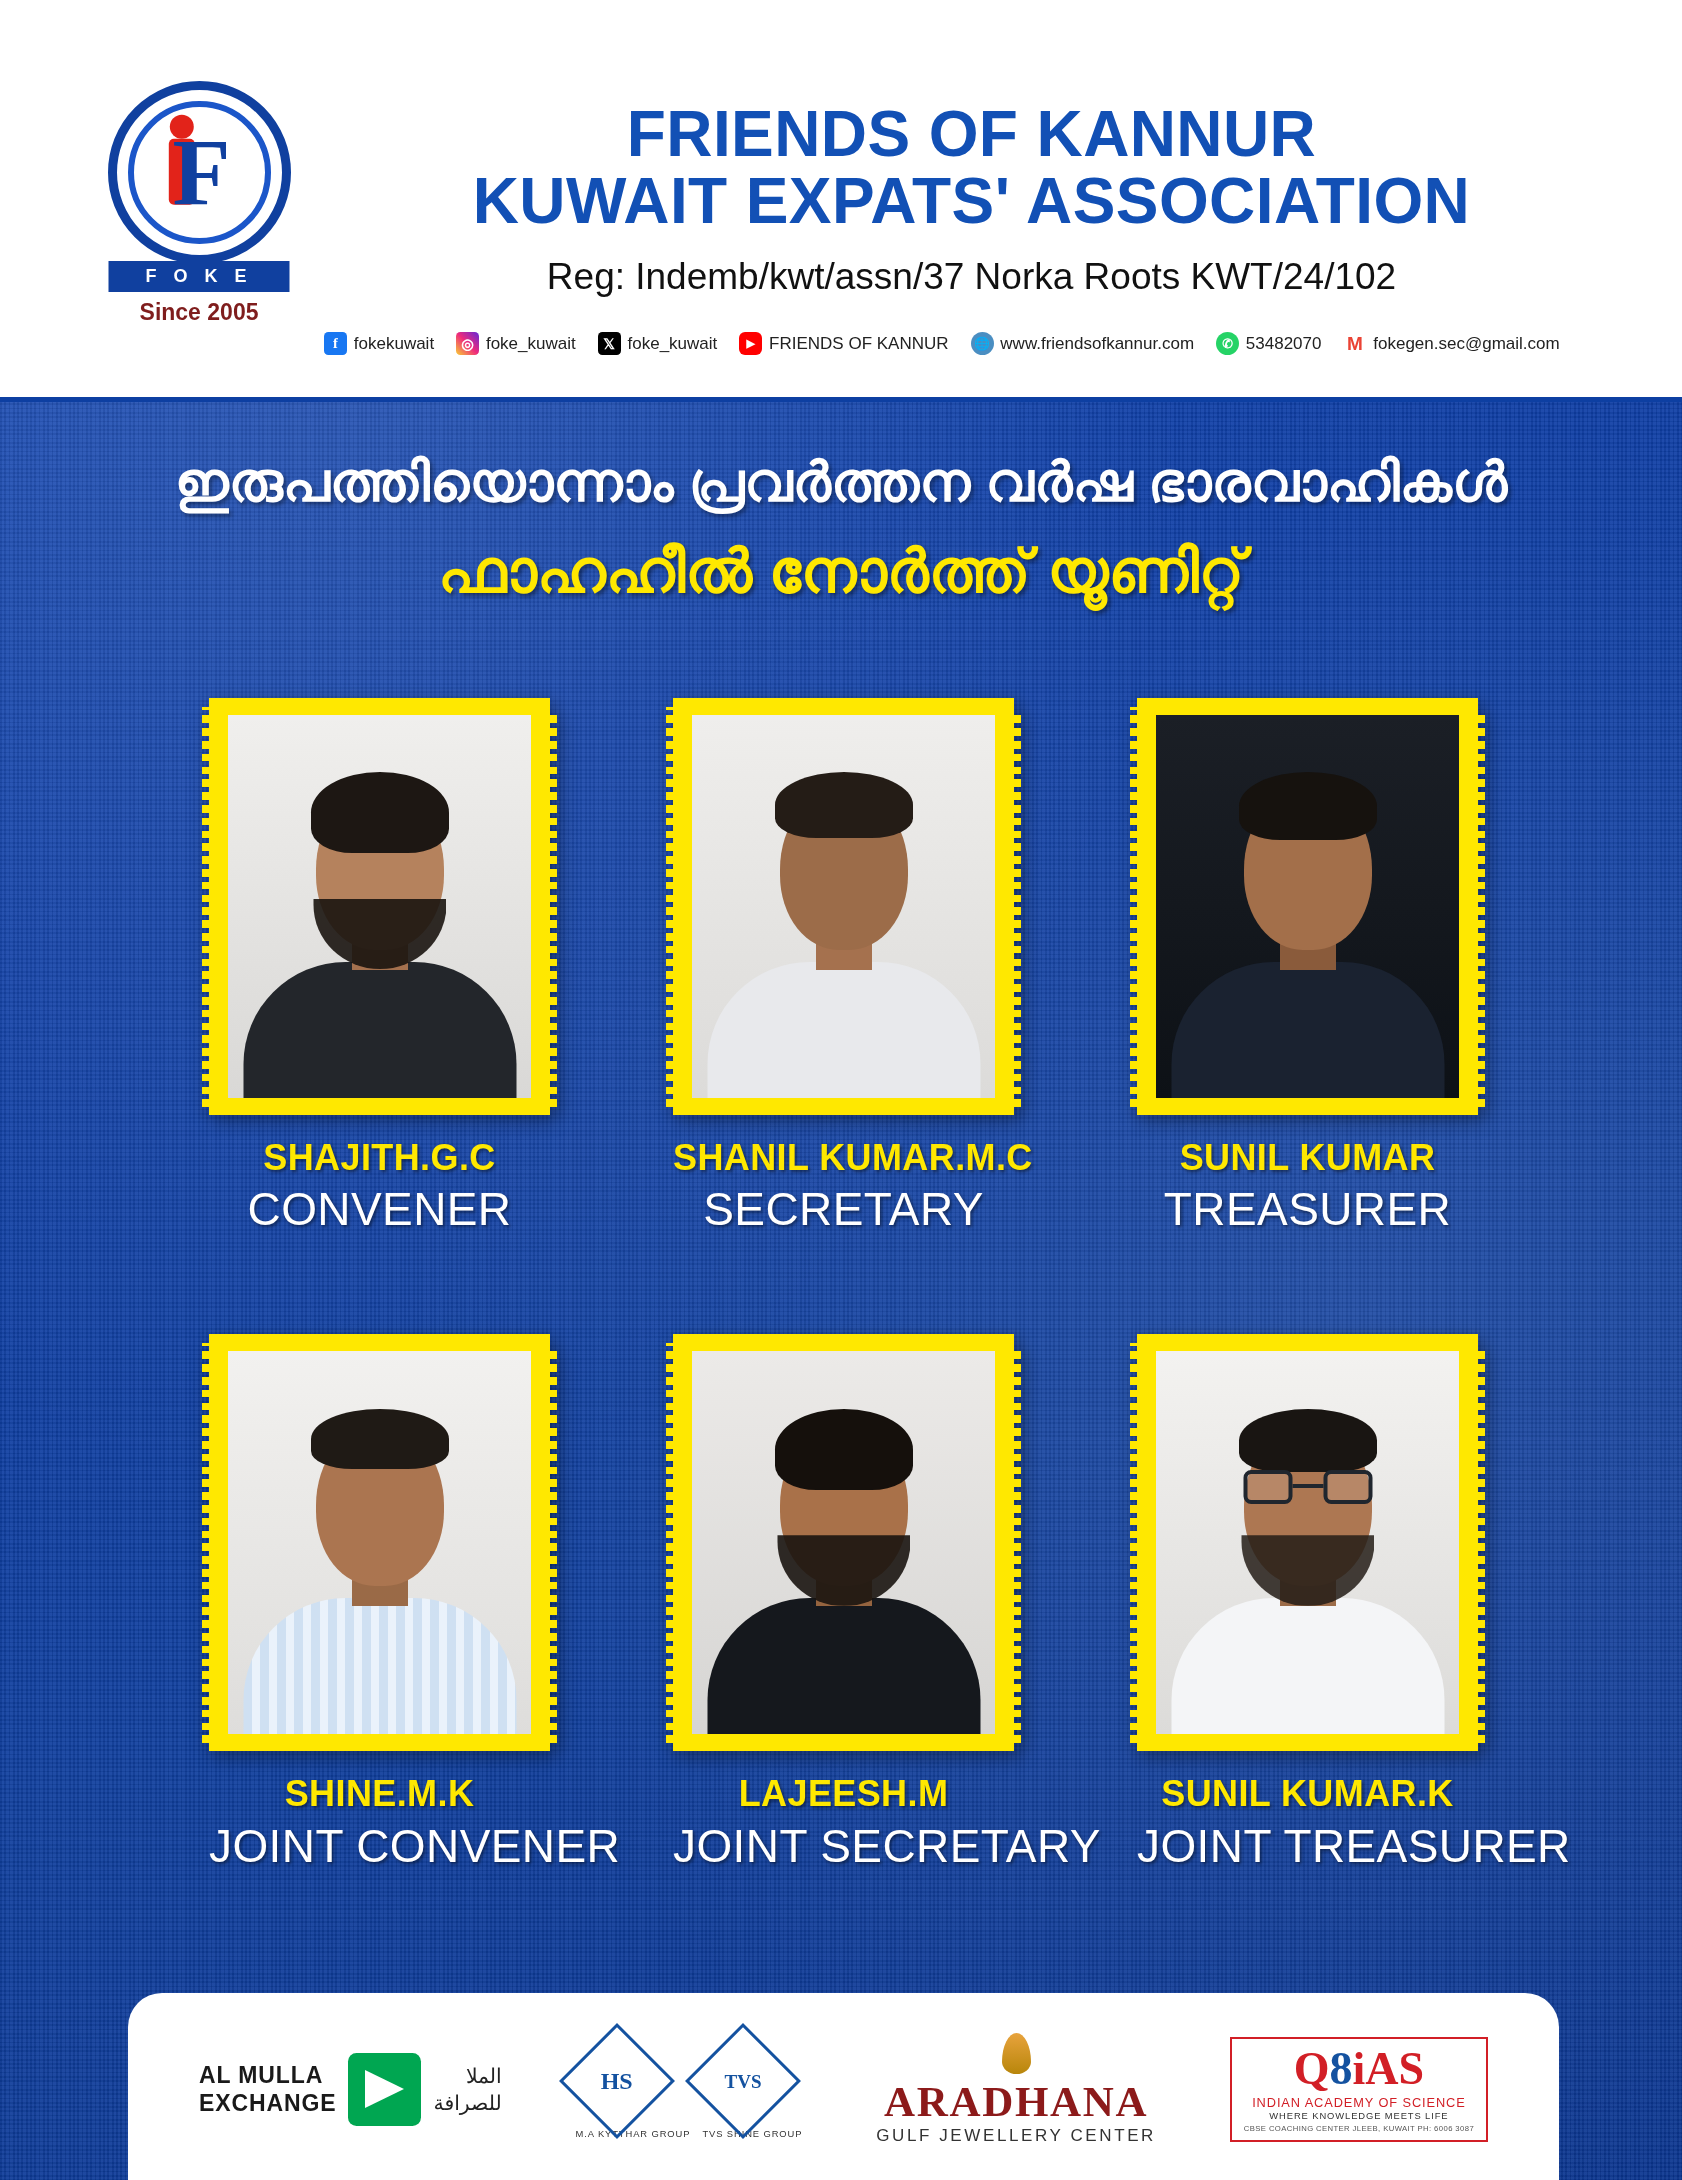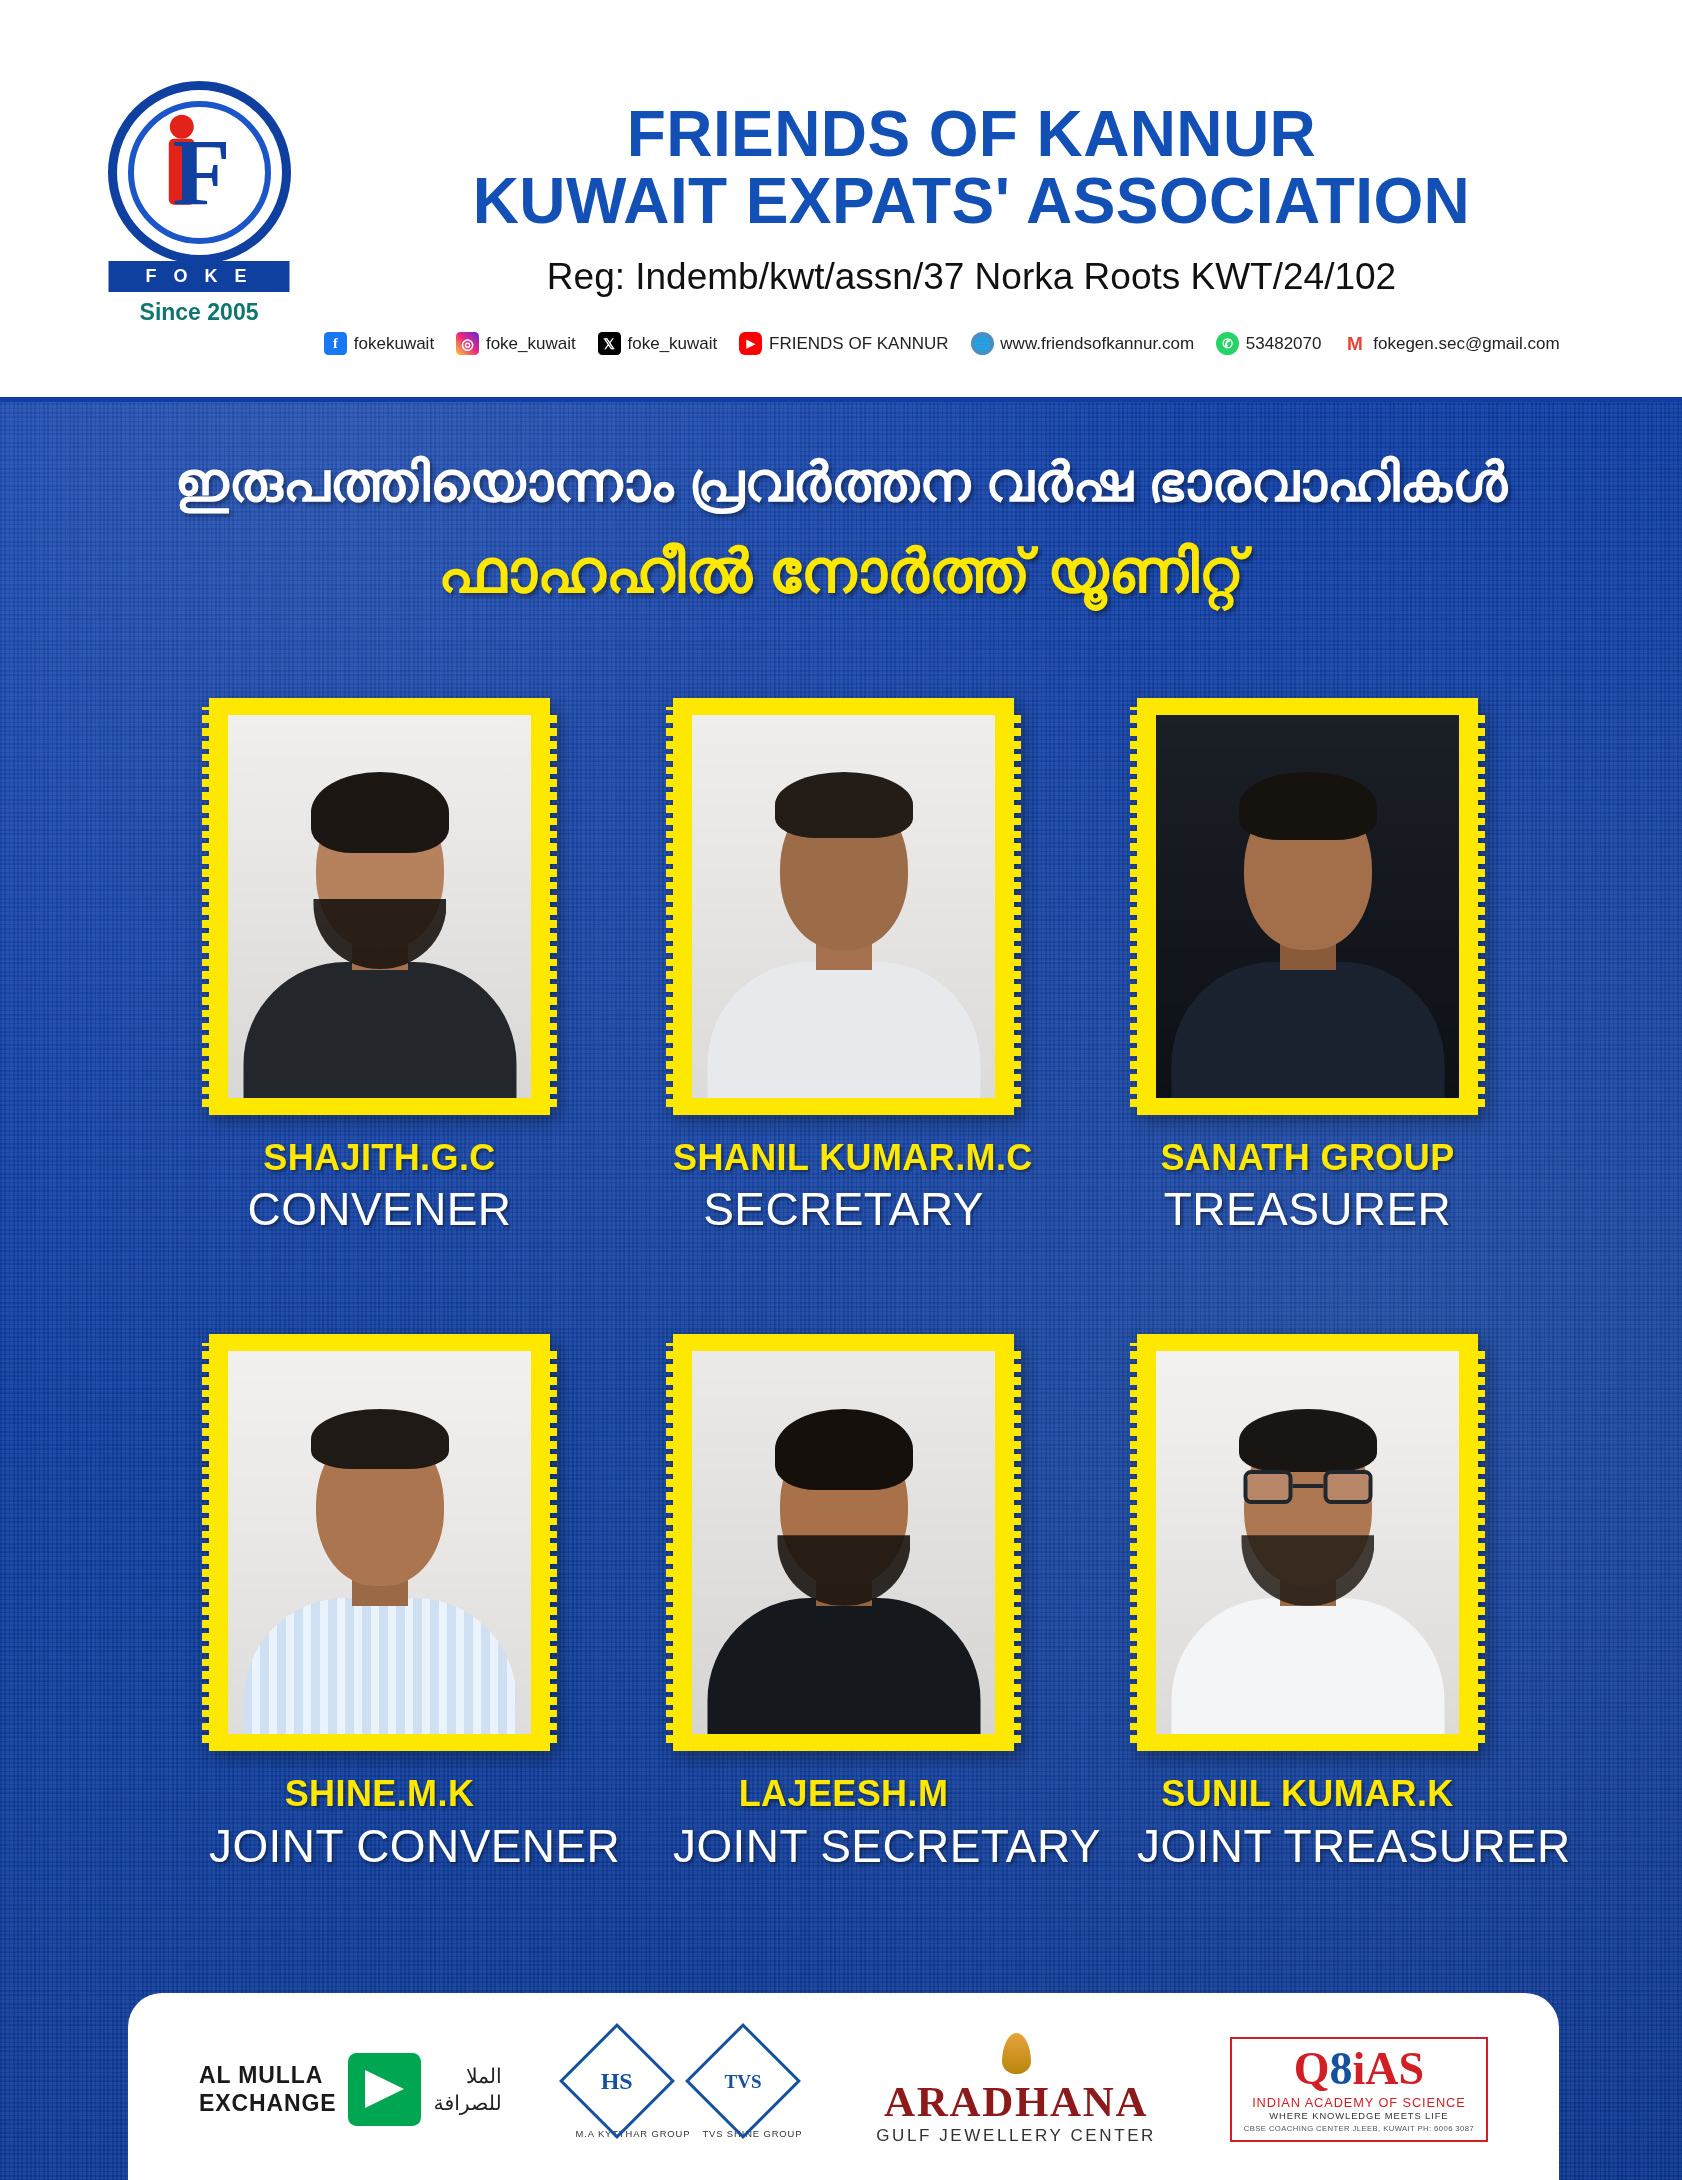--- a/index.html
+++ b/index.html
@@ -92,21 +92,21 @@
     font-size: 18px;
     font-weight: bold;
     letter-spacing: 6px;
   }
   .logo-since {
     position: absolute;
     left: 50%; bottom: 1.7px;
     transform: translateX(-50%);
     font-size: 23px;
     font-weight: bold;
-    color: #0f766e;
+    color: #7f1d1d;
     white-space: nowrap;
   }
 
   .head-title {
     position: absolute;
     left: 324px; top: 101px;
     width: 1295px;
     text-align: center;
   }
   .head-title .l1, .head-title .l2 {
@@ -471,21 +471,21 @@
       <div class="card">
         <div class="frame">
           <div class="photo">
             <div class="ph-bg" style="background:linear-gradient(#1b1f26,#0d1116)"></div>
             <div class="ph-body" style="background:#1a2230"></div>
             <div class="ph-neck" style="background:#8a5b3b"></div>
             <div class="ph-head" style="background:#a36f4a"></div>
             <div class="ph-hair" style="background:#16120e; height:68px"></div>
           </div>
         </div>
-        <div class="name">SANATH GROUP</div>
+        <div class="name">SUNIL KUMAR</div>
         <div class="role">TREASURER</div>
       </div>
 
     </div>
 
     <div class="row second">
 
       <div class="card">
         <div class="frame">
           <div class="photo">

